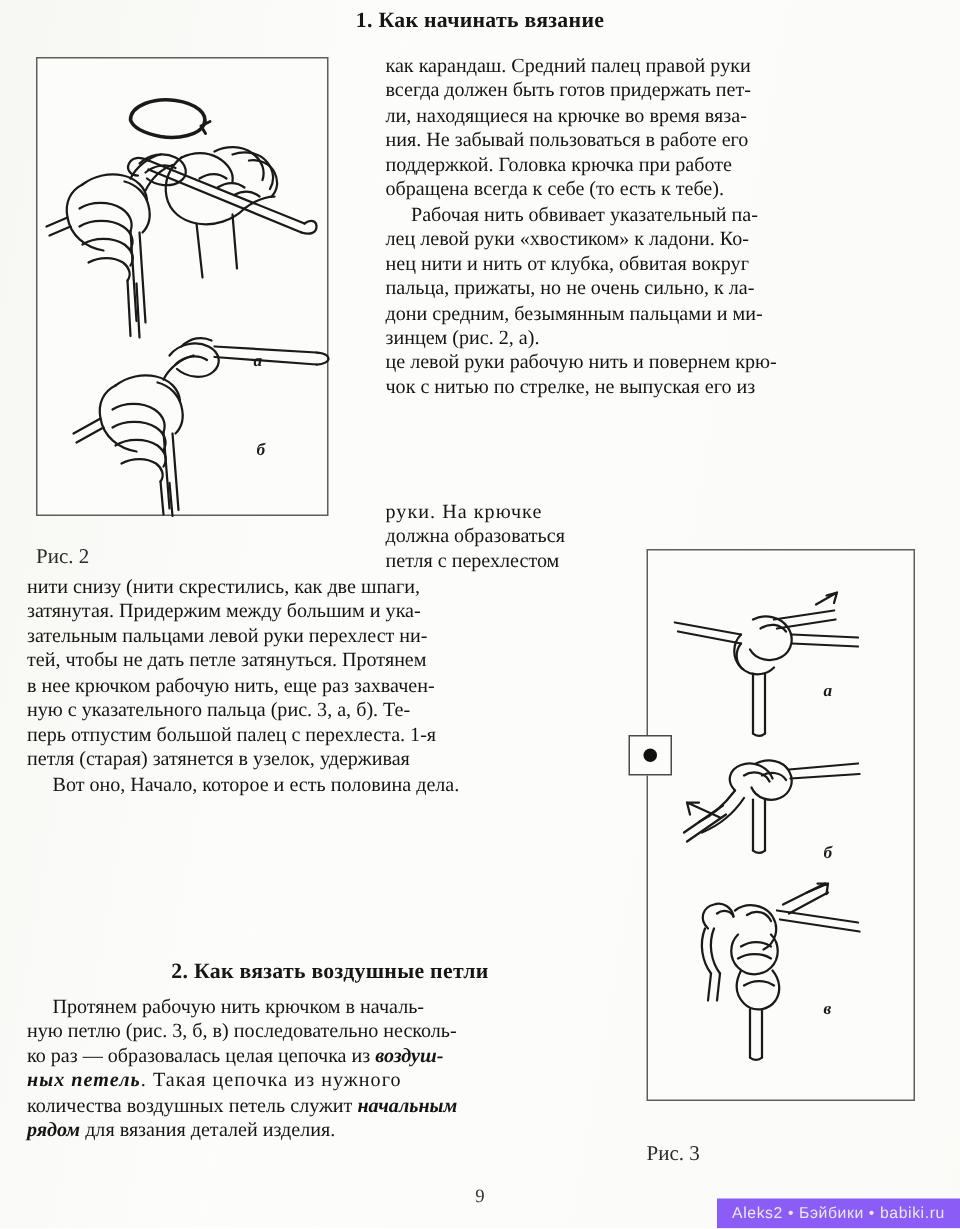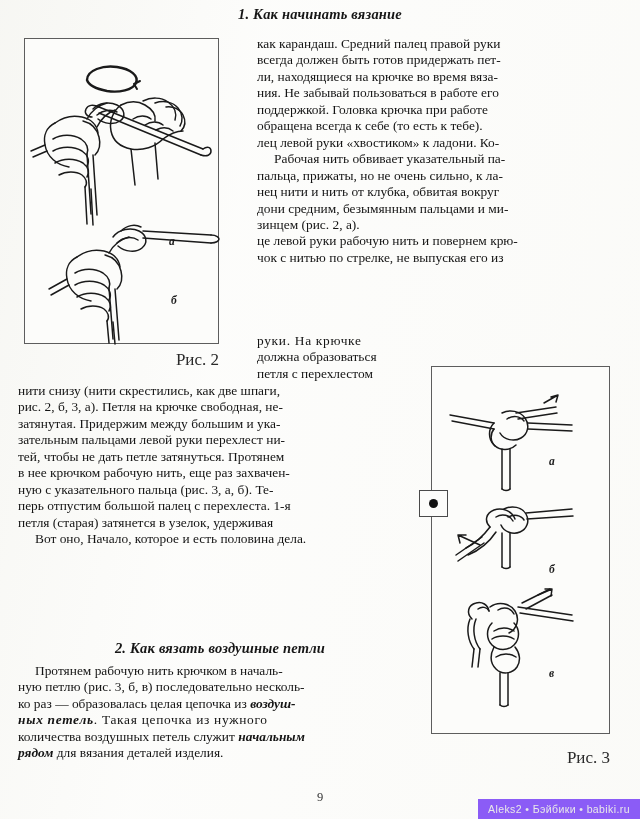--- a/index.html
+++ b/index.html
@@ -28,21 +28,20 @@
 
   
   .section-heading {
     position: absolute;
     text-align: center;
     font-weight: bold;
     font-size: 14.5px;
     letter-spacing: 0.2px;
     color: #161616;
     white-space: nowrap;
-    font-style: italic;
   }
   #heading-1 { left: 0; right: 0; top: 6px; }
   #heading-2 { left: 18px; width: 404px; top: 640px; }
 
   
   .para {
     font-size: 13.4px;
     line-height: 16.45px;
     text-align: justify;
     text-align-last: left;
@@ -89,24 +88,25 @@
     position: absolute;
     border: 1.6px solid #5d5d5d;
     background: #fcfcfa;
     box-sizing: border-box;
   }
   #figbox-2 { left: 24px; top: 38px; width: 195px; height: 306px; }
   #figbox-3 { left: 431px; top: 366px; width: 179px; height: 368px; }
 
   .fig-caption {
     position: absolute;
-    text-align: right;
-    font-size: 17px;
+    text-align: left;
+    font-size: 14px;
     color: #2a2a2a;
     white-space: nowrap;
+    margin-top: 14px;
   }
   #fig-caption-2 { left: 24px; width: 195px; top: 350px; }
   #fig-caption-3 { left: 431px; width: 179px; top: 748px; }
 
   .fig-letter {
     position: absolute;
     font-style: italic;
     font-weight: bold;
     font-size: 11.5px;
     color: #1b1b1b;
@@ -330,39 +330,38 @@
     <span id="marker-dot"></span>
   </div>
 
   <div id="col-right-top" class="para">
     <div>как карандаш. Средний палец правой руки</div>
     <div>всегда должен быть готов придержать пет-</div>
     <div>ли, находящиеся на крючке во время вяза-</div>
     <div>ния. Не забывай пользоваться в работе его</div>
     <div>поддержкой. Головка крючка при работе</div>
     <div>обращена всегда к себе (то есть к тебе).</div>
+    <div style="text-indent:17px;">Рабочая нить обвивает указательный па-</div>
     <div>лец левой руки «хвостиком» к ладони. Ко-</div>
-    <div style="text-indent:17px;">Рабочая нить обвивает указательный па-</div>
+    <div>нец нити и нить от клубка, обвитая вокруг</div>
     <div>пальца, прижаты, но не очень сильно, к ла-</div>
-    <div>нец нити и нить от клубка, обвитая вокруг</div>
     <div>дони средним, безымянным пальцами и ми-</div>
     <div>зинцем (рис. 2, а).</div>
     <div>це левой руки рабочую нить и повернем крю-</div>
     <div>чок с нитью по стрелке, не выпуская его из</div>
   </div>
 
   <div id="col-right-narrow" class="para">
     <div class="loose">руки. На крючке</div>
     <div>должна образоваться</div>
     <div>петля с перехлестом</div>
   </div>
 
   <div id="fullwidth-1" class="para">
     <div>нити снизу (нити скрестились, как две шпаги,</div>
-    <div>рис. 2, б, 3, а). Петля на крючке свободная, не-</div>
     <div>затянутая. Придержим между большим и ука-</div>
     <div>зательным пальцами левой руки перехлест ни-</div>
     <div>тей, чтобы не дать петле затянуться. Протянем</div>
     <div>в нее крючком рабочую нить, еще раз захвачен-</div>
     <div>ную с указательного пальца (рис. 3, а, б). Те-</div>
     <div>перь отпустим большой палец с перехлеста. 1-я</div>
     <div>петля (старая) затянется в узелок, удерживая</div>
     <div style="text-indent:17px;">Вот оно, Начало, которое и есть половина дела.</div>
   </div>
 

